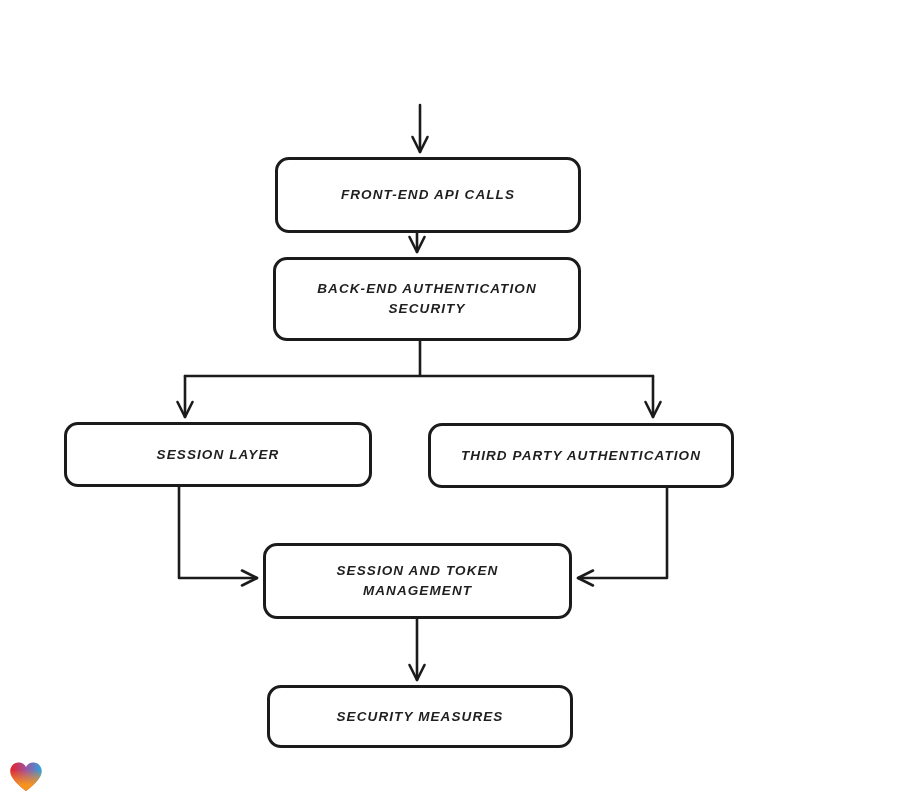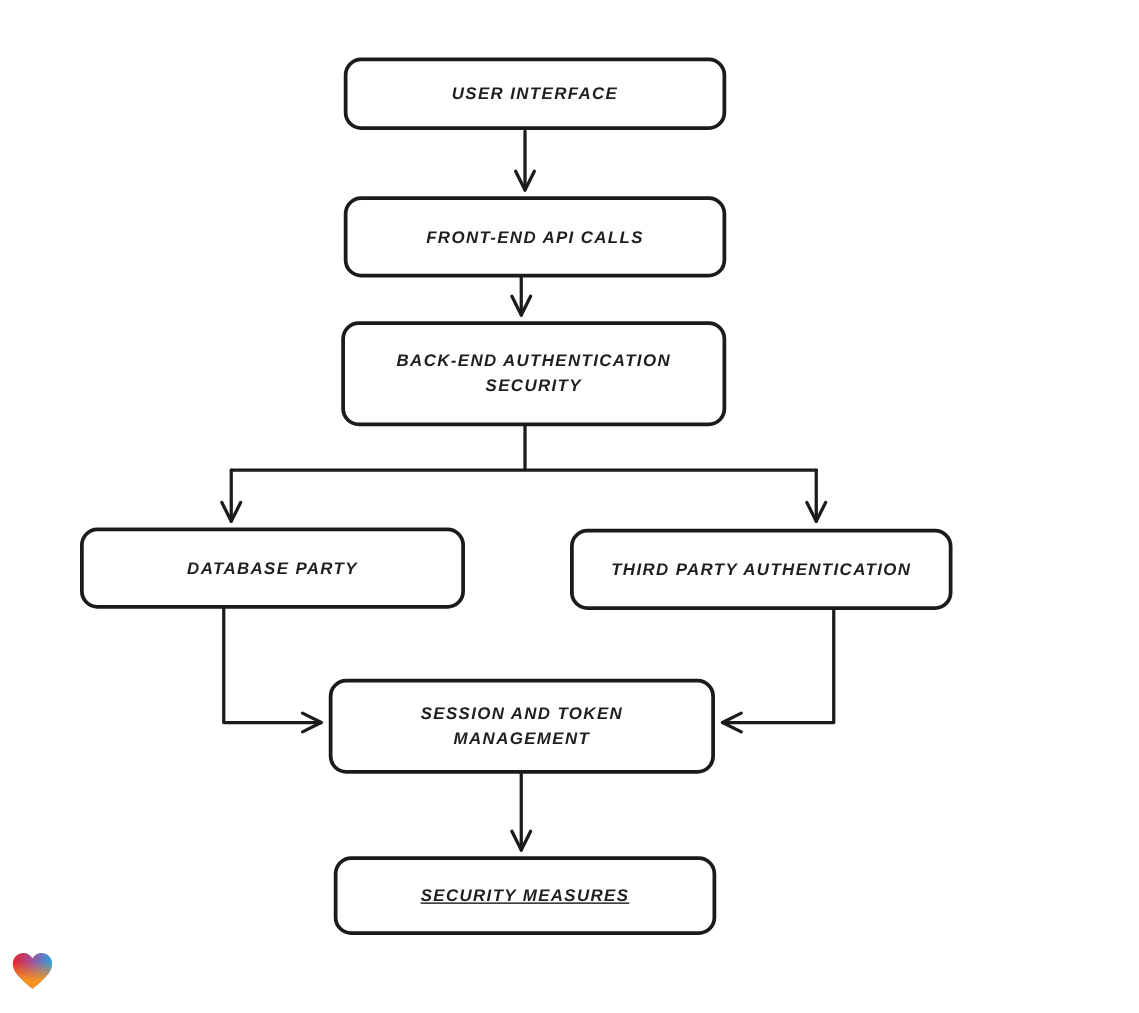--- a/index.html
+++ b/index.html
@@ -30,28 +30,28 @@
   .node .label {
     font-size: 13.5px;
     font-style: italic;
     font-weight: bold;
     letter-spacing: 1.1px;
     line-height: 20px;
     color: #1f1f1f;
   }
   
   #n-user-interface     { left: 275px; top:  46px; width: 306px; height:  58px; }
-  #n-frontend-api       { left: 275px; top: 157px; width: 306px; height:  65px; }
+  #n-frontend-api       { left: 275px; top: 157px; width: 306px; height:  76px; }
   #n-backend-auth       { left: 273px; top: 257px; width: 308px; height:  84px; }
   #n-backend-auth .label{ max-width: 250px; }
   #n-database-layer     { left:  64px; top: 422px; width: 308px; height:  65px; }
-  #n-third-party-auth   { left: 456px; top: 423px; width: 306px; height:  65px; }
+  #n-third-party-auth   { left: 428px; top: 423px; width: 306px; height:  65px; }
   #n-session-token      { left: 263px; top: 543px; width: 309px; height:  76px; }
   #n-session-token .label { max-width: 200px; }
-  #n-security-measures  { left: 267px; top: 685px; width: 306px; height:  63px; text-decoration: underline; }
+  #n-security-measures  { left: 267px; top: 685px; width: 306px; height:  63px; }
   #logo {
     position: absolute;
     left: 8px; top: 760px;
     width: 36px; height: 34px;
     cursor: pointer;
   }
 </style>
 </head>
 <body>
 
@@ -68,34 +68,31 @@
       <path d="M417 222 L417 252" marker-end="url(#arrowhead)"></path>
       <path d="M420 341 L420 376 M185 376 L653 376"></path>
       <path d="M185 376 L185 417" marker-end="url(#arrowhead)"></path>
       <path d="M653 376 L653 417" marker-end="url(#arrowhead)"></path>
       <path d="M179 487 L179 578 L257 578" marker-end="url(#arrowhead)"></path>
       <path d="M667 488 L667 578 L578 578" marker-end="url(#arrowhead)"></path>
       <path d="M417 603 L417 680" marker-end="url(#arrowhead)"></path>
     </g>
   </svg>
 
-  <div class="node" id="n-user-interface">
-    <span class="label">USER INTERFACE</span>
-  </div>
 
   <div class="node" id="n-frontend-api">
     <span class="label">FRONT-END API CALLS</span>
   </div>
 
   <div class="node" id="n-backend-auth">
     <span class="label">BACK-END AUTHENTICATION SECURITY</span>
   </div>
 
   <div class="node" id="n-database-layer">
-    <span class="label">DATABASE PARTY</span>
+    <span class="label">SESSION LAYER</span>
   </div>
 
   <div class="node" id="n-third-party-auth">
     <span class="label">THIRD PARTY AUTHENTICATION</span>
   </div>
 
   <div class="node" id="n-session-token">
     <span class="label">SESSION AND TOKEN MANAGEMENT</span>
   </div>
 

